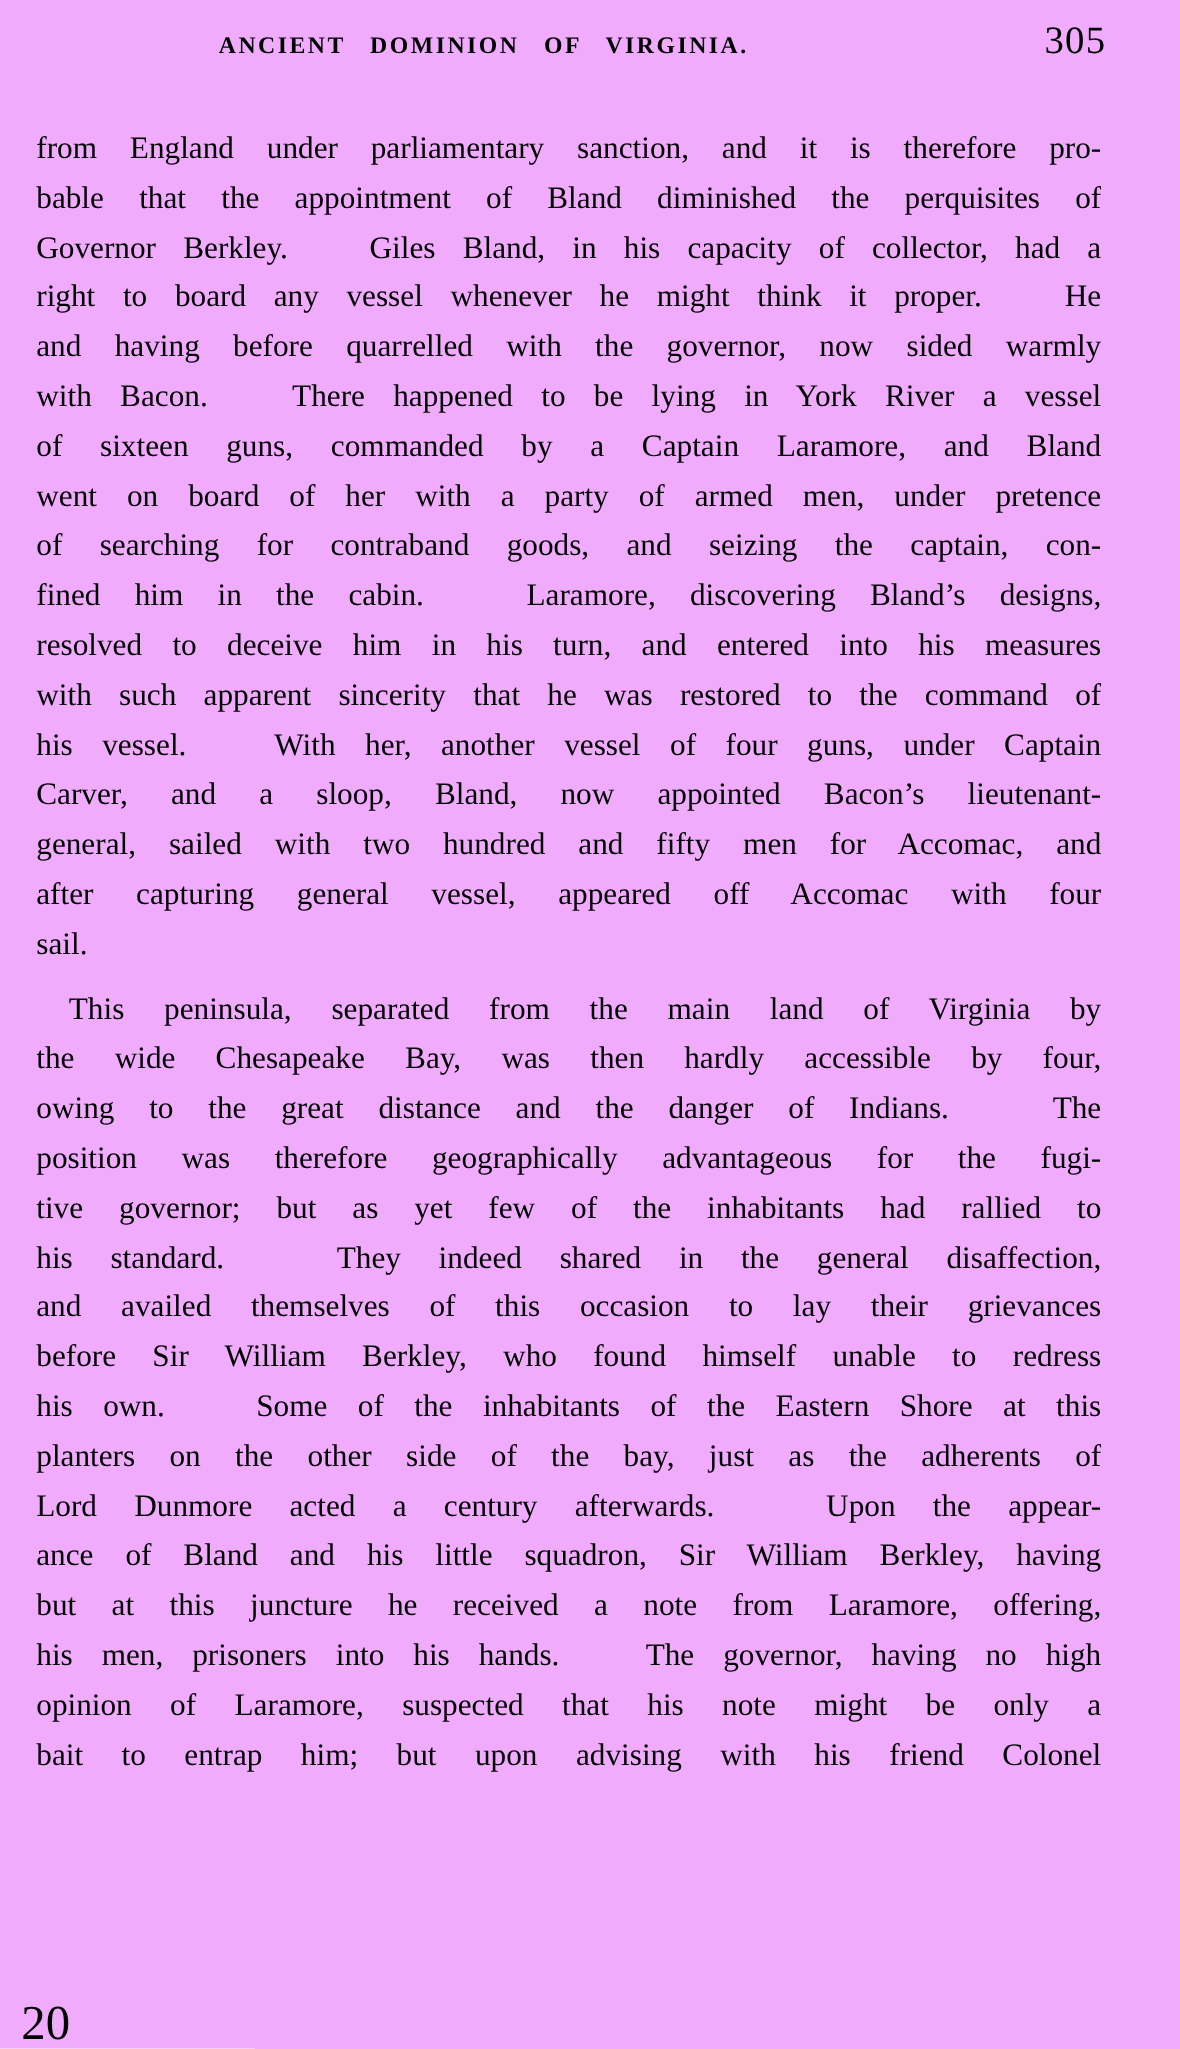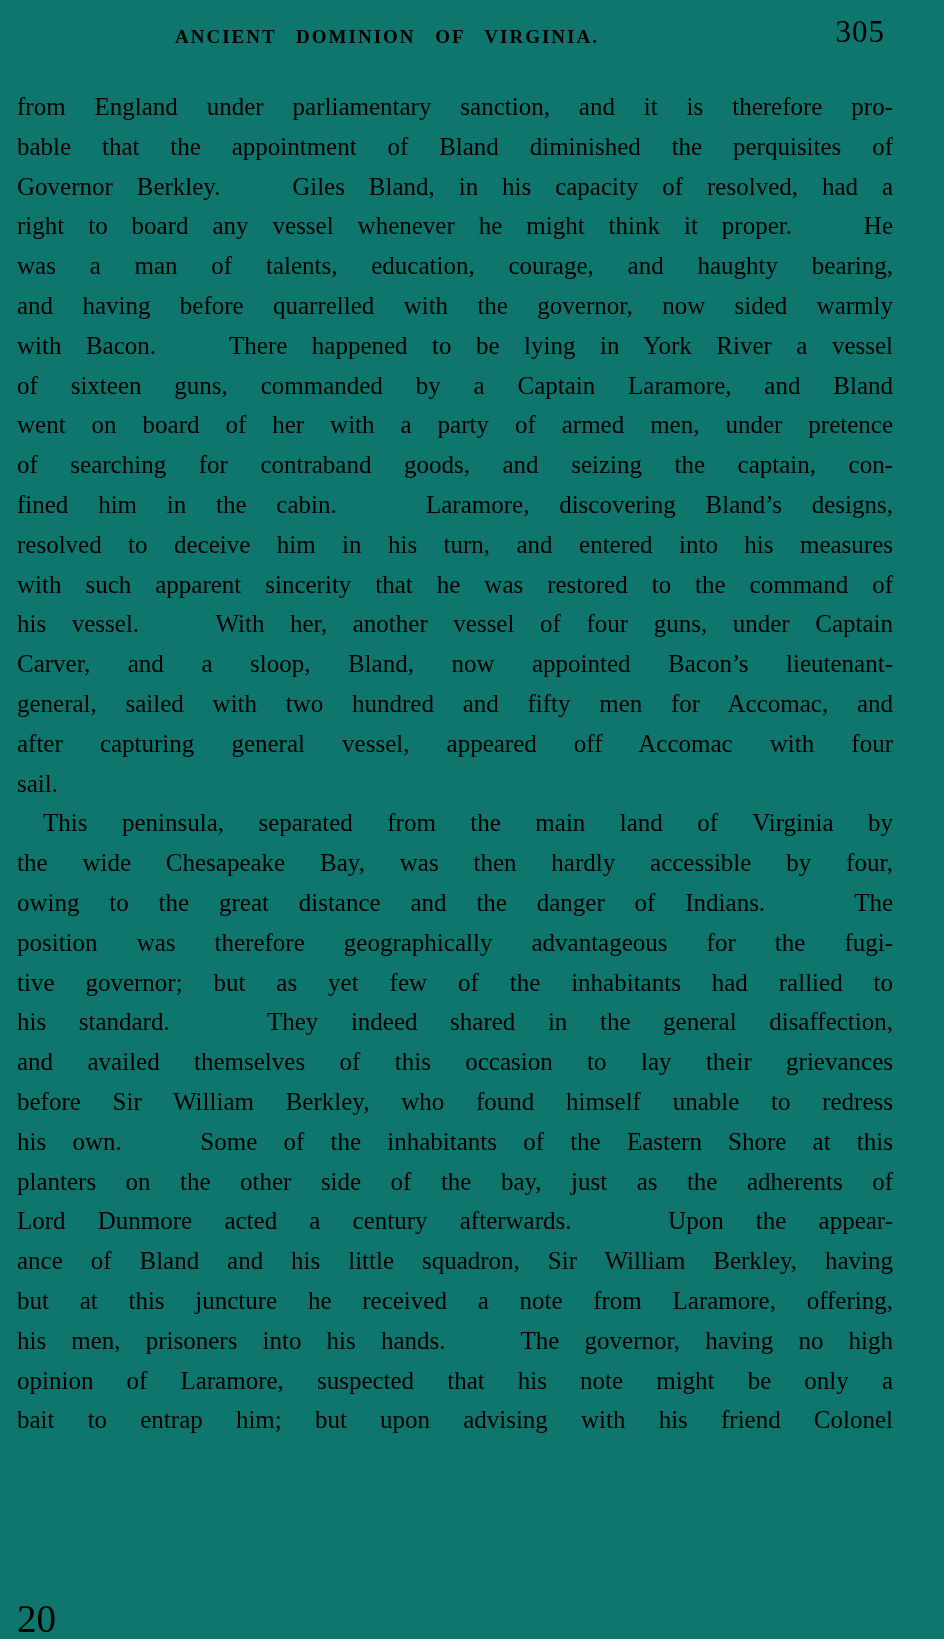--- a/index.html
+++ b/index.html
@@ -4,21 +4,21 @@
 <style>
   html, body {
     margin: 0;
     padding: 0;
     background: #ffffff;
   }
   .page {
     position: relative;
     width: 944px;
     height: 1639px;
-    background: #0f766e;
+    background: #f0abfc;
     color: #000000;
     font-family: "Liberation Serif", "DejaVu Serif", serif;
     overflow: hidden;
   }
   .header {
     position: absolute;
     top: 14px;
     left: 17px;
     width: 876px;
     height: 44px;
@@ -40,21 +40,21 @@
     top: 0px;
     font-size: 31px;
     letter-spacing: 1px;
   }
   .textblock {
     position: absolute;
     top: 87px;
     left: 17px;
     width: 876px;
   }
-  .para { margin: 0; padding: 0; }
+  .para { margin: 12px; padding: 0; }
   .line {
     font-size: 25px;
     line-height: 39.8px;
     height: 39.8px;
     white-space: pre-wrap;
     text-align: justify;
     text-align-last: justify;
     text-justify: inter-word;
     overflow: hidden;
   }
@@ -80,23 +80,22 @@
 <div class="page">
   <div class="header">
     <div class="running-title">ANCIENT DOMINION OF VIRGINIA.</div>
     <div class="page-number">305</div>
   </div>
 
   <div class="textblock">
       <div class="para">
         <div class="line">from England under parliamentary sanction, and it is therefore pro-</div>
         <div class="line">bable that the appointment of Bland diminished the perquisites of</div>
-        <div class="line">Governor Berkley.   Giles Bland, in his capacity of resolved, had a</div>
+        <div class="line">Governor Berkley.   Giles Bland, in his capacity of collector, had a</div>
         <div class="line">right to board any vessel whenever he might think it proper.   He</div>
-        <div class="line">was a man of talents, education, courage, and haughty bearing,</div>
         <div class="line">and having before quarrelled with the governor, now sided warmly</div>
         <div class="line">with Bacon.   There happened to be lying in York River a vessel</div>
         <div class="line">of sixteen guns, commanded by a Captain Laramore, and Bland</div>
         <div class="line">went on board of her with a party of armed men, under pretence</div>
         <div class="line">of searching for contraband goods, and seizing the captain, con-</div>
         <div class="line">fined him in the cabin.   Laramore, discovering Bland’s designs,</div>
         <div class="line">resolved to deceive him in his turn, and entered into his measures</div>
         <div class="line">with such apparent sincerity that he was restored to the command of</div>
         <div class="line">his vessel.   With her, another vessel of four guns, under Captain</div>
         <div class="line">Carver, and a sloop, Bland, now appointed Bacon’s lieutenant-</div>

